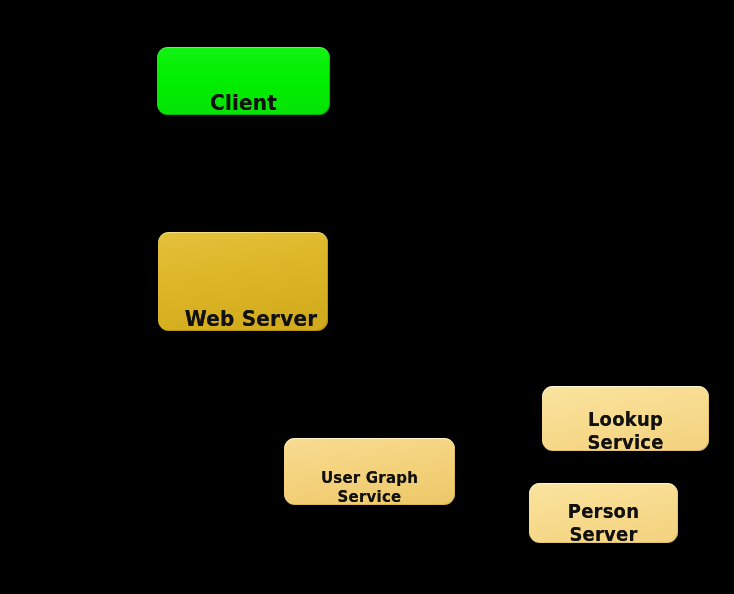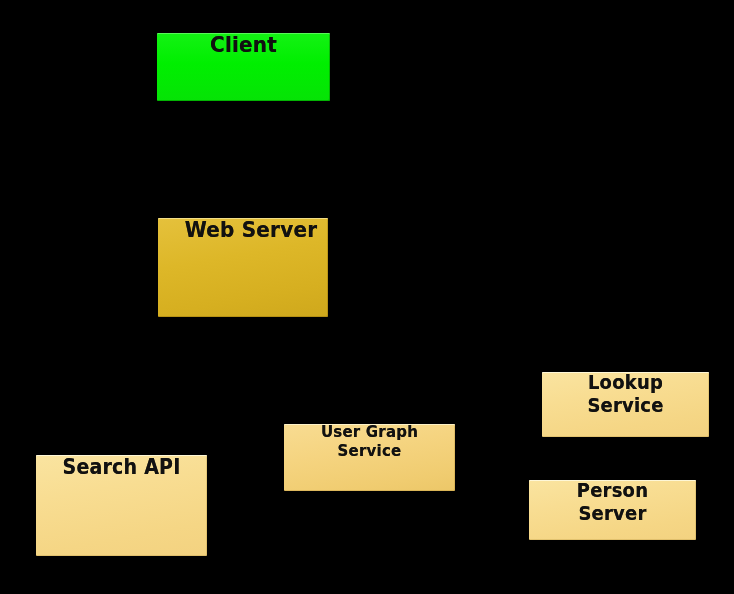--- a/index.html
+++ b/index.html
@@ -14,31 +14,32 @@
   #canvas {
     position: relative;
     width: 734px;
     height: 594px;
     background: #000000;
     overflow: hidden;
   }
   .node {
     position: absolute;
     display: flex;
-    align-items: flex-start;
+    align-items: flex-end;
     justify-content: center;
     text-align: center;
     box-sizing: border-box;
-    border-radius: 1px;
+    border-radius: 11px;
     line-height: 1.18;
     letter-spacing: 0.2px;
     color: #111111;
     font-weight: bold;
     font-family: "DejaVu Sans", sans-serif;
     user-select: none;
+    margin-top: 14px;
   }
   .node .label {
     display: block;
     white-space: pre-line;
     transform: scaleY(1.1);
     text-shadow: 0 0 0.4px rgba(0,0,0,0.7);
   }
 
   
   .node.client {
@@ -89,22 +90,19 @@
   <div class="node sand" style="left:542px; top:372px; width:167px; height:65px; font-size:18px;">
     <span class="label">Lookup
 Service</span>
   </div>
 
   <div class="node graph" style="left:284px; top:424px; width:171px; height:67px; font-size:15px;">
     <span class="label">User Graph
 Service</span>
   </div>
 
-  <div class="node sand" style="left:529px; top:480px; width:167px; height:60px; font-size:18px;">
+  <div class="node sand" style="left:529px; top:469px; width:149px; height:60px; font-size:18px;">
     <span class="label">Person
 Server</span>
   </div>
 
-  <div class="node sand" style="left:36px; top:455px; width:171px; height:101px; font-size:19px;">
-    <span class="label">Search API</span>
-  </div>
 
 </div>
 
 </body></html>

